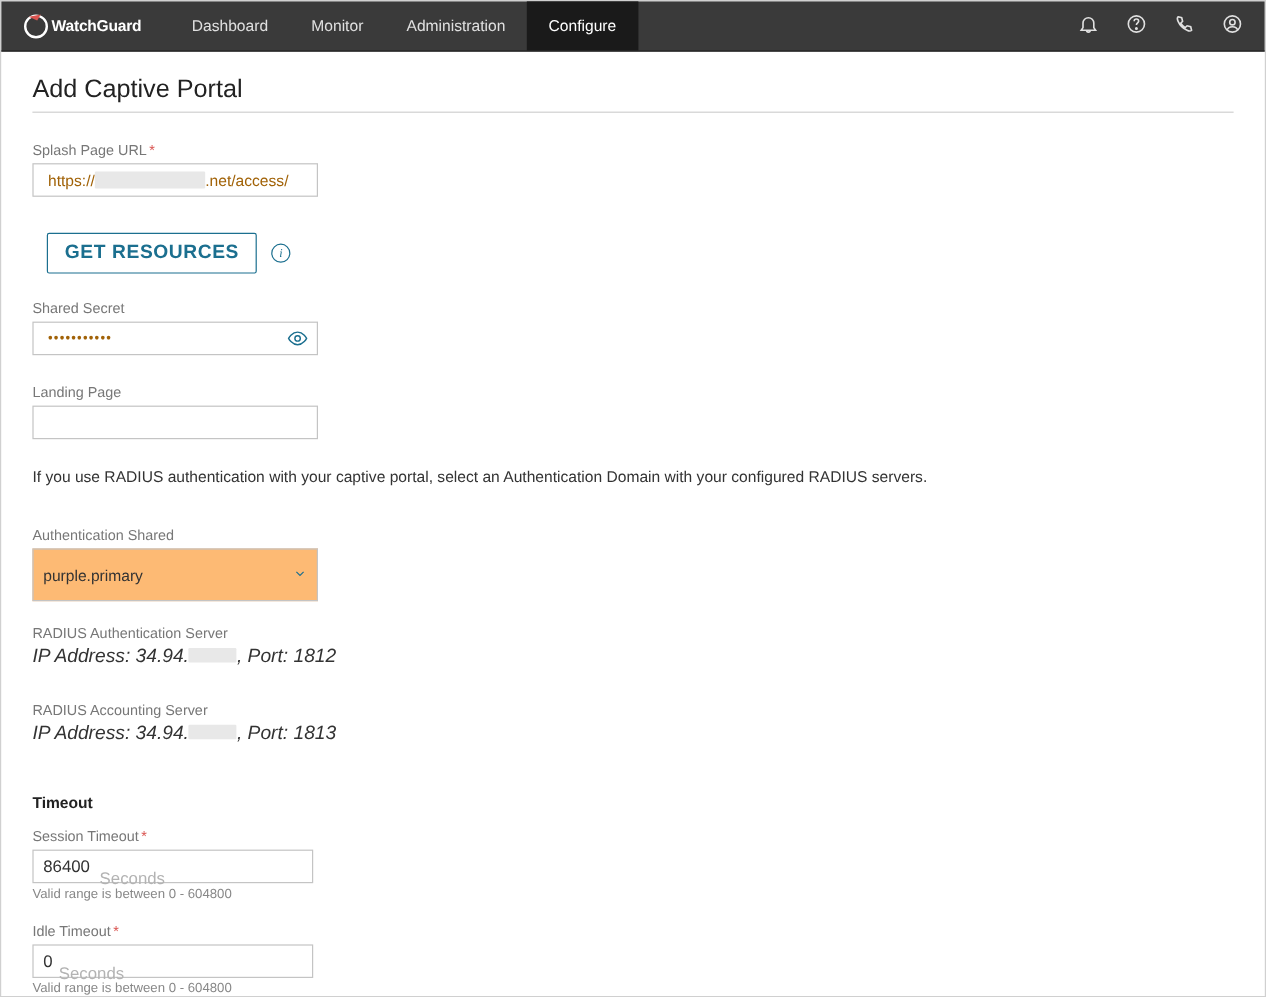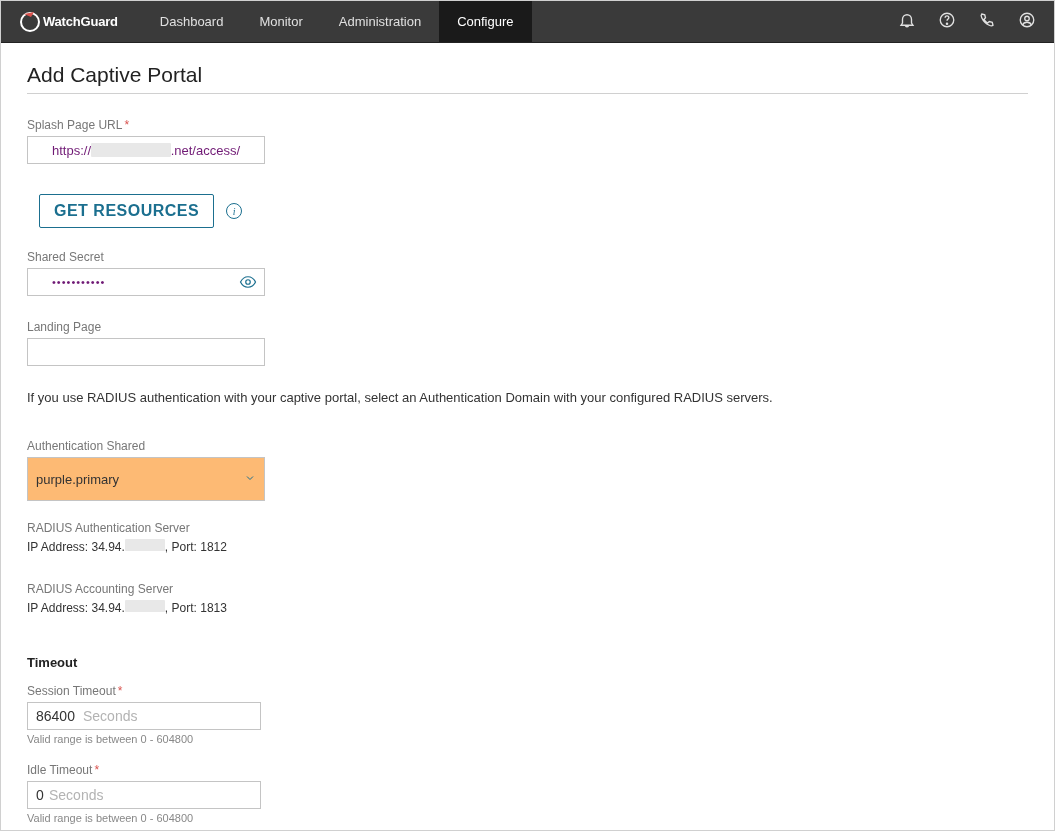--- a/index.html
+++ b/index.html
@@ -65,23 +65,23 @@
     font-size: 12px;
     color: #777;
     margin-bottom: 4px;
     display: block;
   }
   .req { color: #d9534f; margin-left: 2px; }
   .text-input {
     width: 238px;
     height: 28px;
     border: 1px solid #c4c4c4;
-    padding: 0 24px;
-    font-size: 13px;
-    color: #701a75;
+    padding: 0 12px;
+    font-size: 13px;
+    color: #a16207;
   }
   .section { margin-bottom: 24px; }
 
   .btn-outline {
     border: 1px solid #1b6f8f;
     color: #1b6f8f;
     background: #fff;
     font-size: 16px;
     font-weight: 600;
     letter-spacing: 0.5px;
@@ -126,30 +126,30 @@
     display: flex;
     align-items: center;
     justify-content: space-between;
     padding: 0 8px;
     font-size: 13px;
     cursor: pointer;
     background: #fdba74;
   }
   .select .chev { color: #1b6f8f; font-size: 11px; }
 
-  .static-val { font-size: 12px; color: #333; margin-top: 2px; }
+  .static-val { font-size: 16px; color: #333; margin-top: 2px; font-style: italic; }
   .greybox { display:inline-block; background:#e8e8e8; color:#e8e8e8; border-radius:1px; }
 
   .timeout-input-wrap { position: relative; width: 234px; }
   .timeout-input {
     width: 234px; height: 28px; border: 1px solid #c4c4c4;
     padding: 0 8px; font-size: 14px; color: #333;
   }
   .unit-placeholder {
-    position: absolute; top: 0; display: flex; align-items: center; height: 28px;
+    position: absolute; top: 10px; display: flex; align-items: center; height: 28px;
     color: #b3b3b3; font-size: 14px; pointer-events: none;
   }
   .help-text { font-size: 11px; color: #888; margin-top: 3px; }
 
   .mt-lg { margin-top: 40px; }
   .mt-md { margin-top: 20px; }
 </style>
 </head>
 <body>
 

